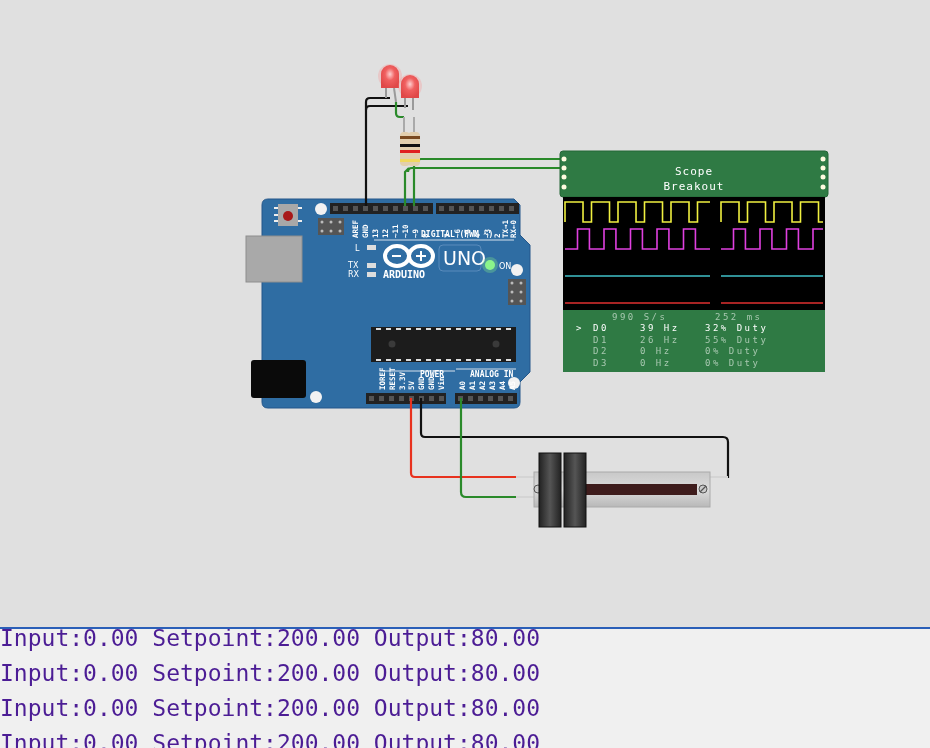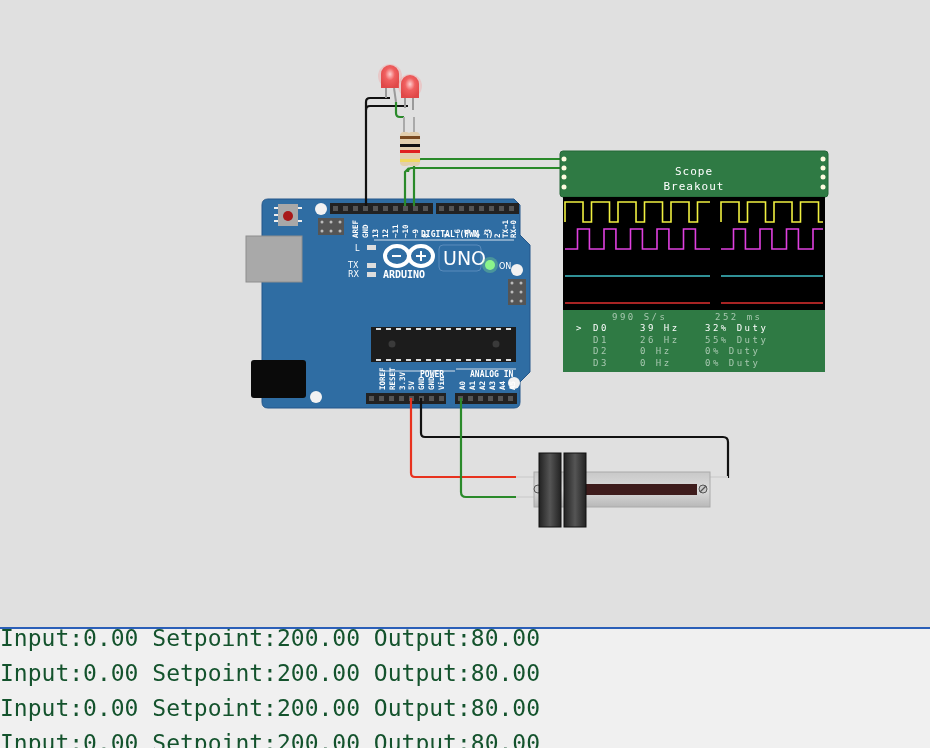--- a/index.html
+++ b/index.html
@@ -1,20 +1,20 @@
 <!DOCTYPE html>
 <html><head>
 <meta charset="utf-8">
 <style>
   html, body { margin:0; padding:0; }
   body { width:930px; height:748px; overflow:hidden; background:#e0e0e0; font-family:"DejaVu Sans", sans-serif; position:relative; }
   #canvas { position:absolute; left:0; top:0; width:930px; height:627px; background:#e0e0e0; }
   #canvas svg { position:absolute; left:0; top:0; }
   #serial { position:absolute; left:0; top:627px; width:930px; height:121px; background:#f0f0f0; border-top:2px solid #2b5fb8; overflow:hidden; }
-  .serial-line { font-family:"DejaVu Sans Mono", monospace; font-size:23px; color:#14532d; white-space:pre; height:35px; line-height:35px; }
+  .serial-line { font-family:"DejaVu Sans Mono", monospace; font-size:23px; color:#4c1d95; white-space:pre; height:35px; line-height:35px; }
   .serial-inner { position:absolute; left:0; top:-8px; }
 </style>
 </head>
 <body>
 
 <div id="canvas">
 <svg width="930" height="627" viewBox="0 0 930 627" xmlns="http://www.w3.org/2000/svg">
   <defs>
     <radialGradient id="ledGlow" cx="50%" cy="40%" r="60%">
       <stop offset="0%" stop-color="#ffd0d0"></stop>

